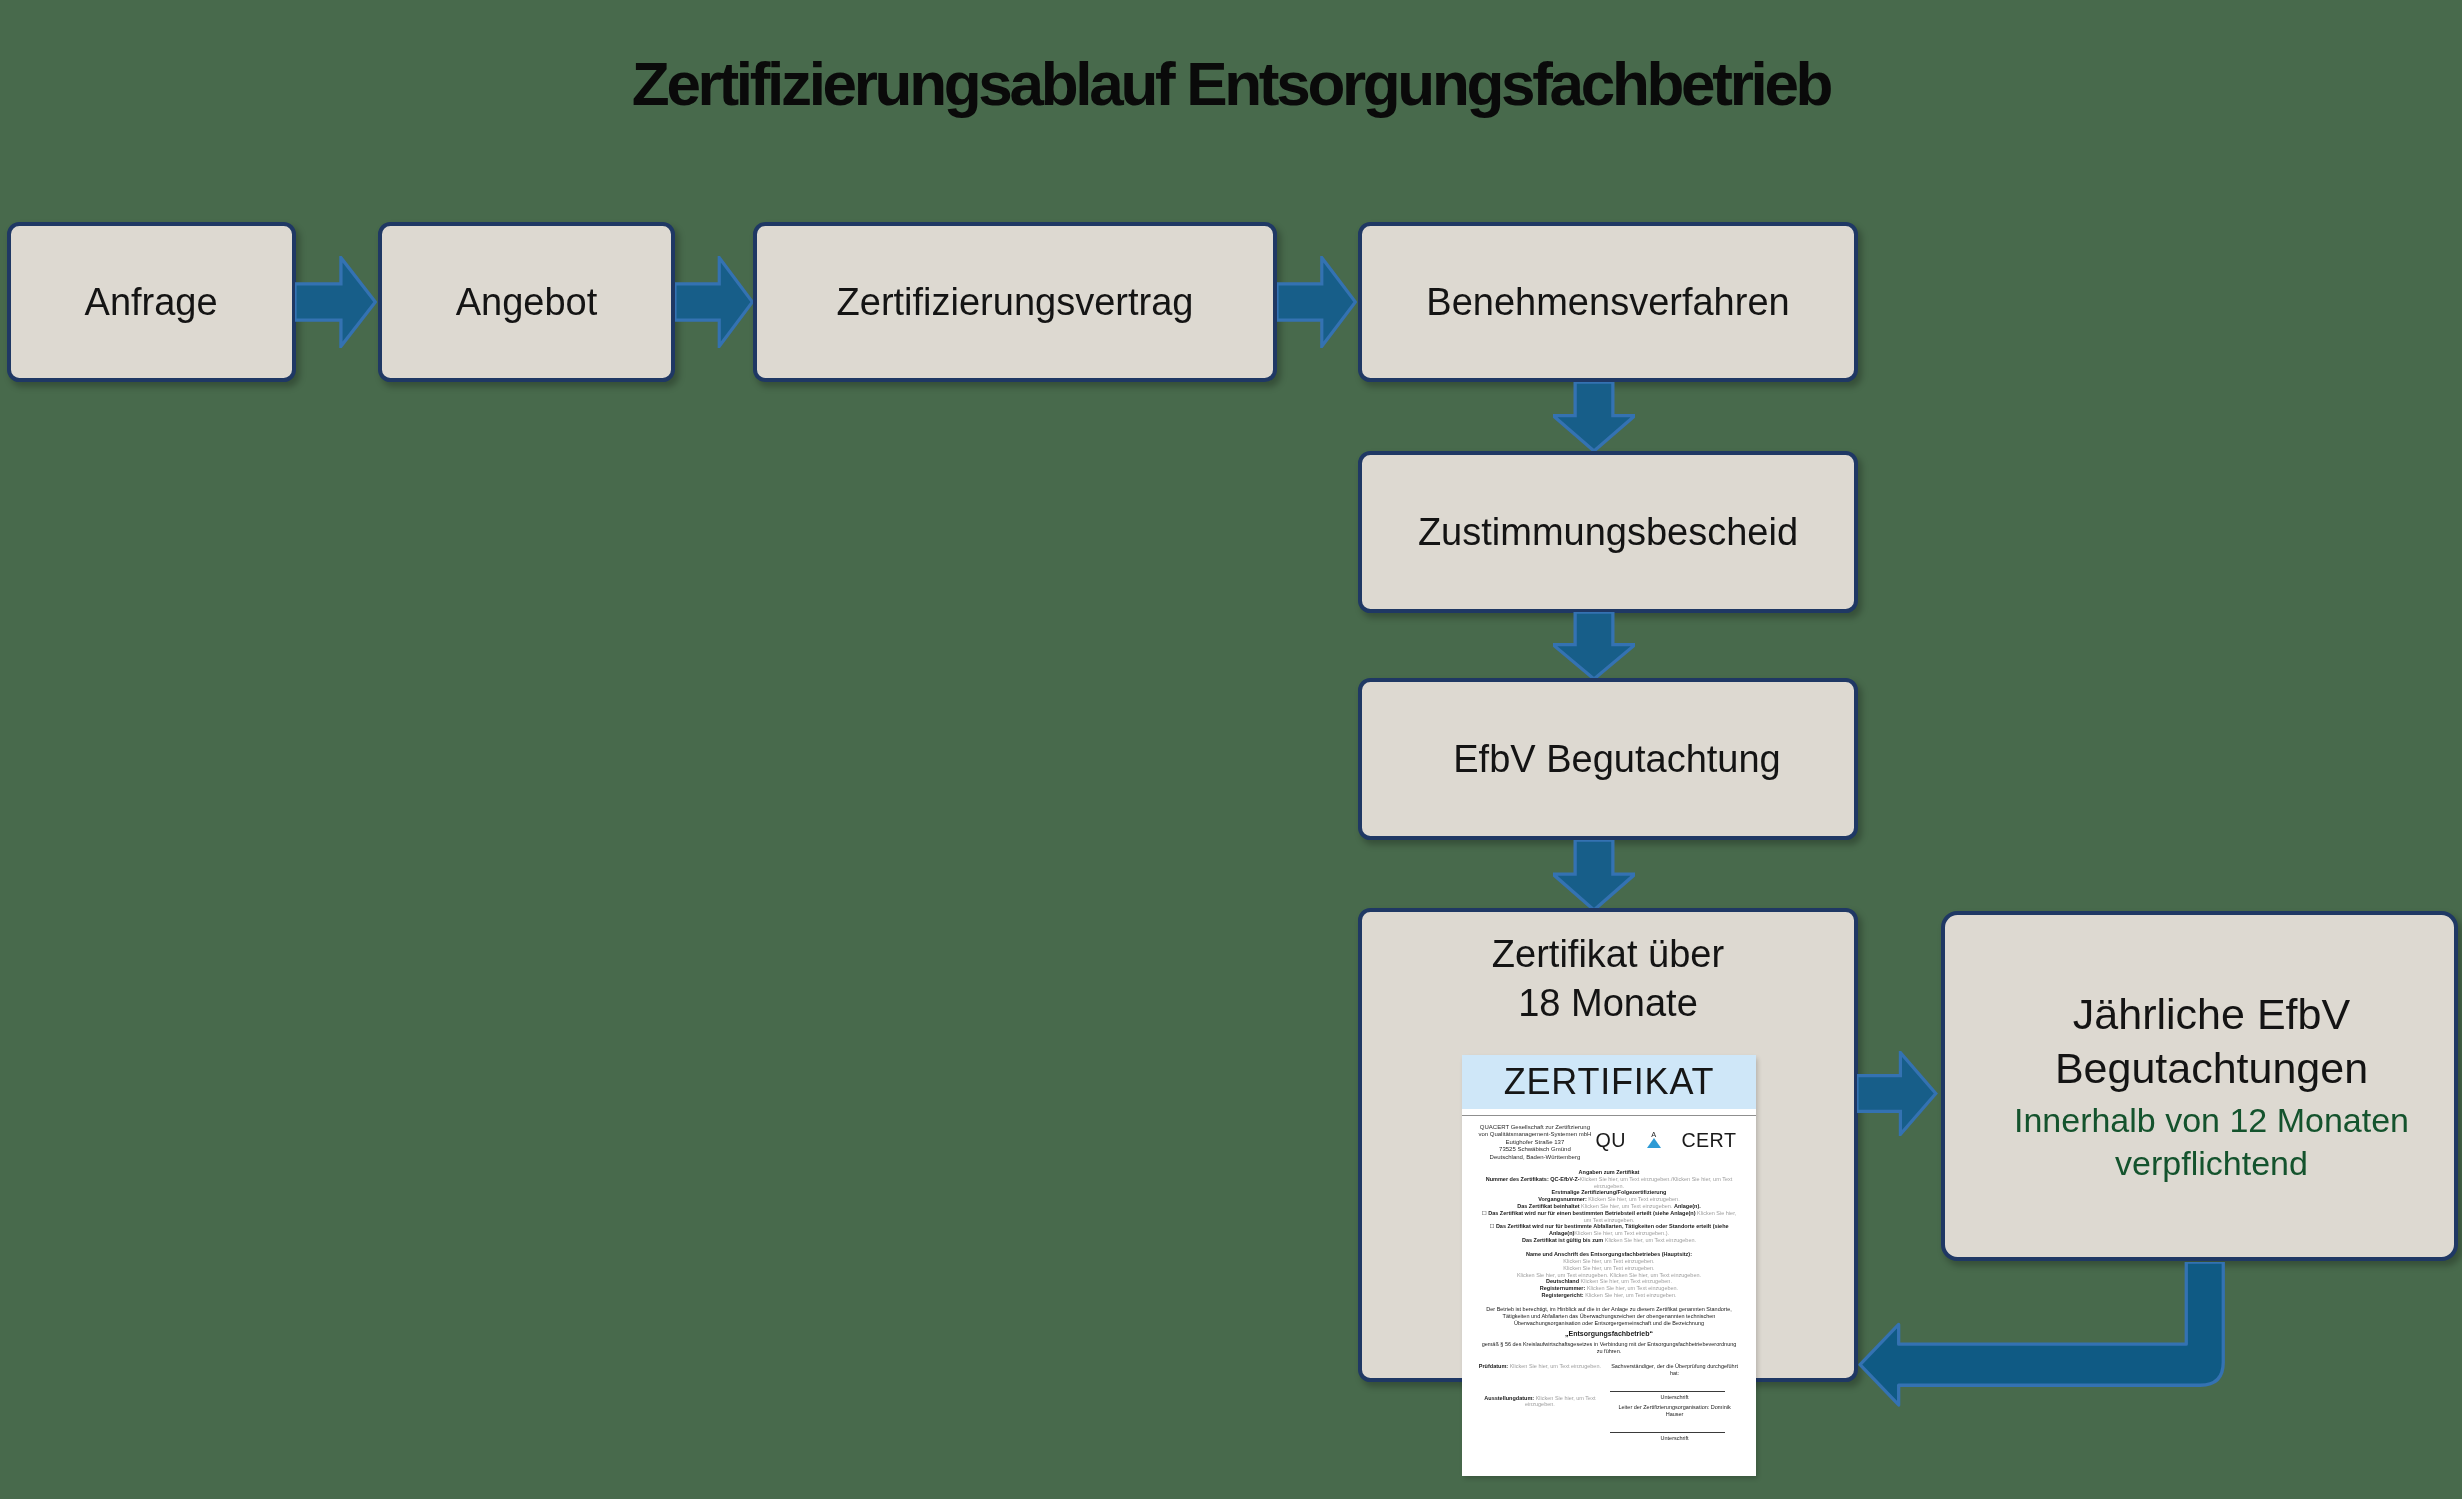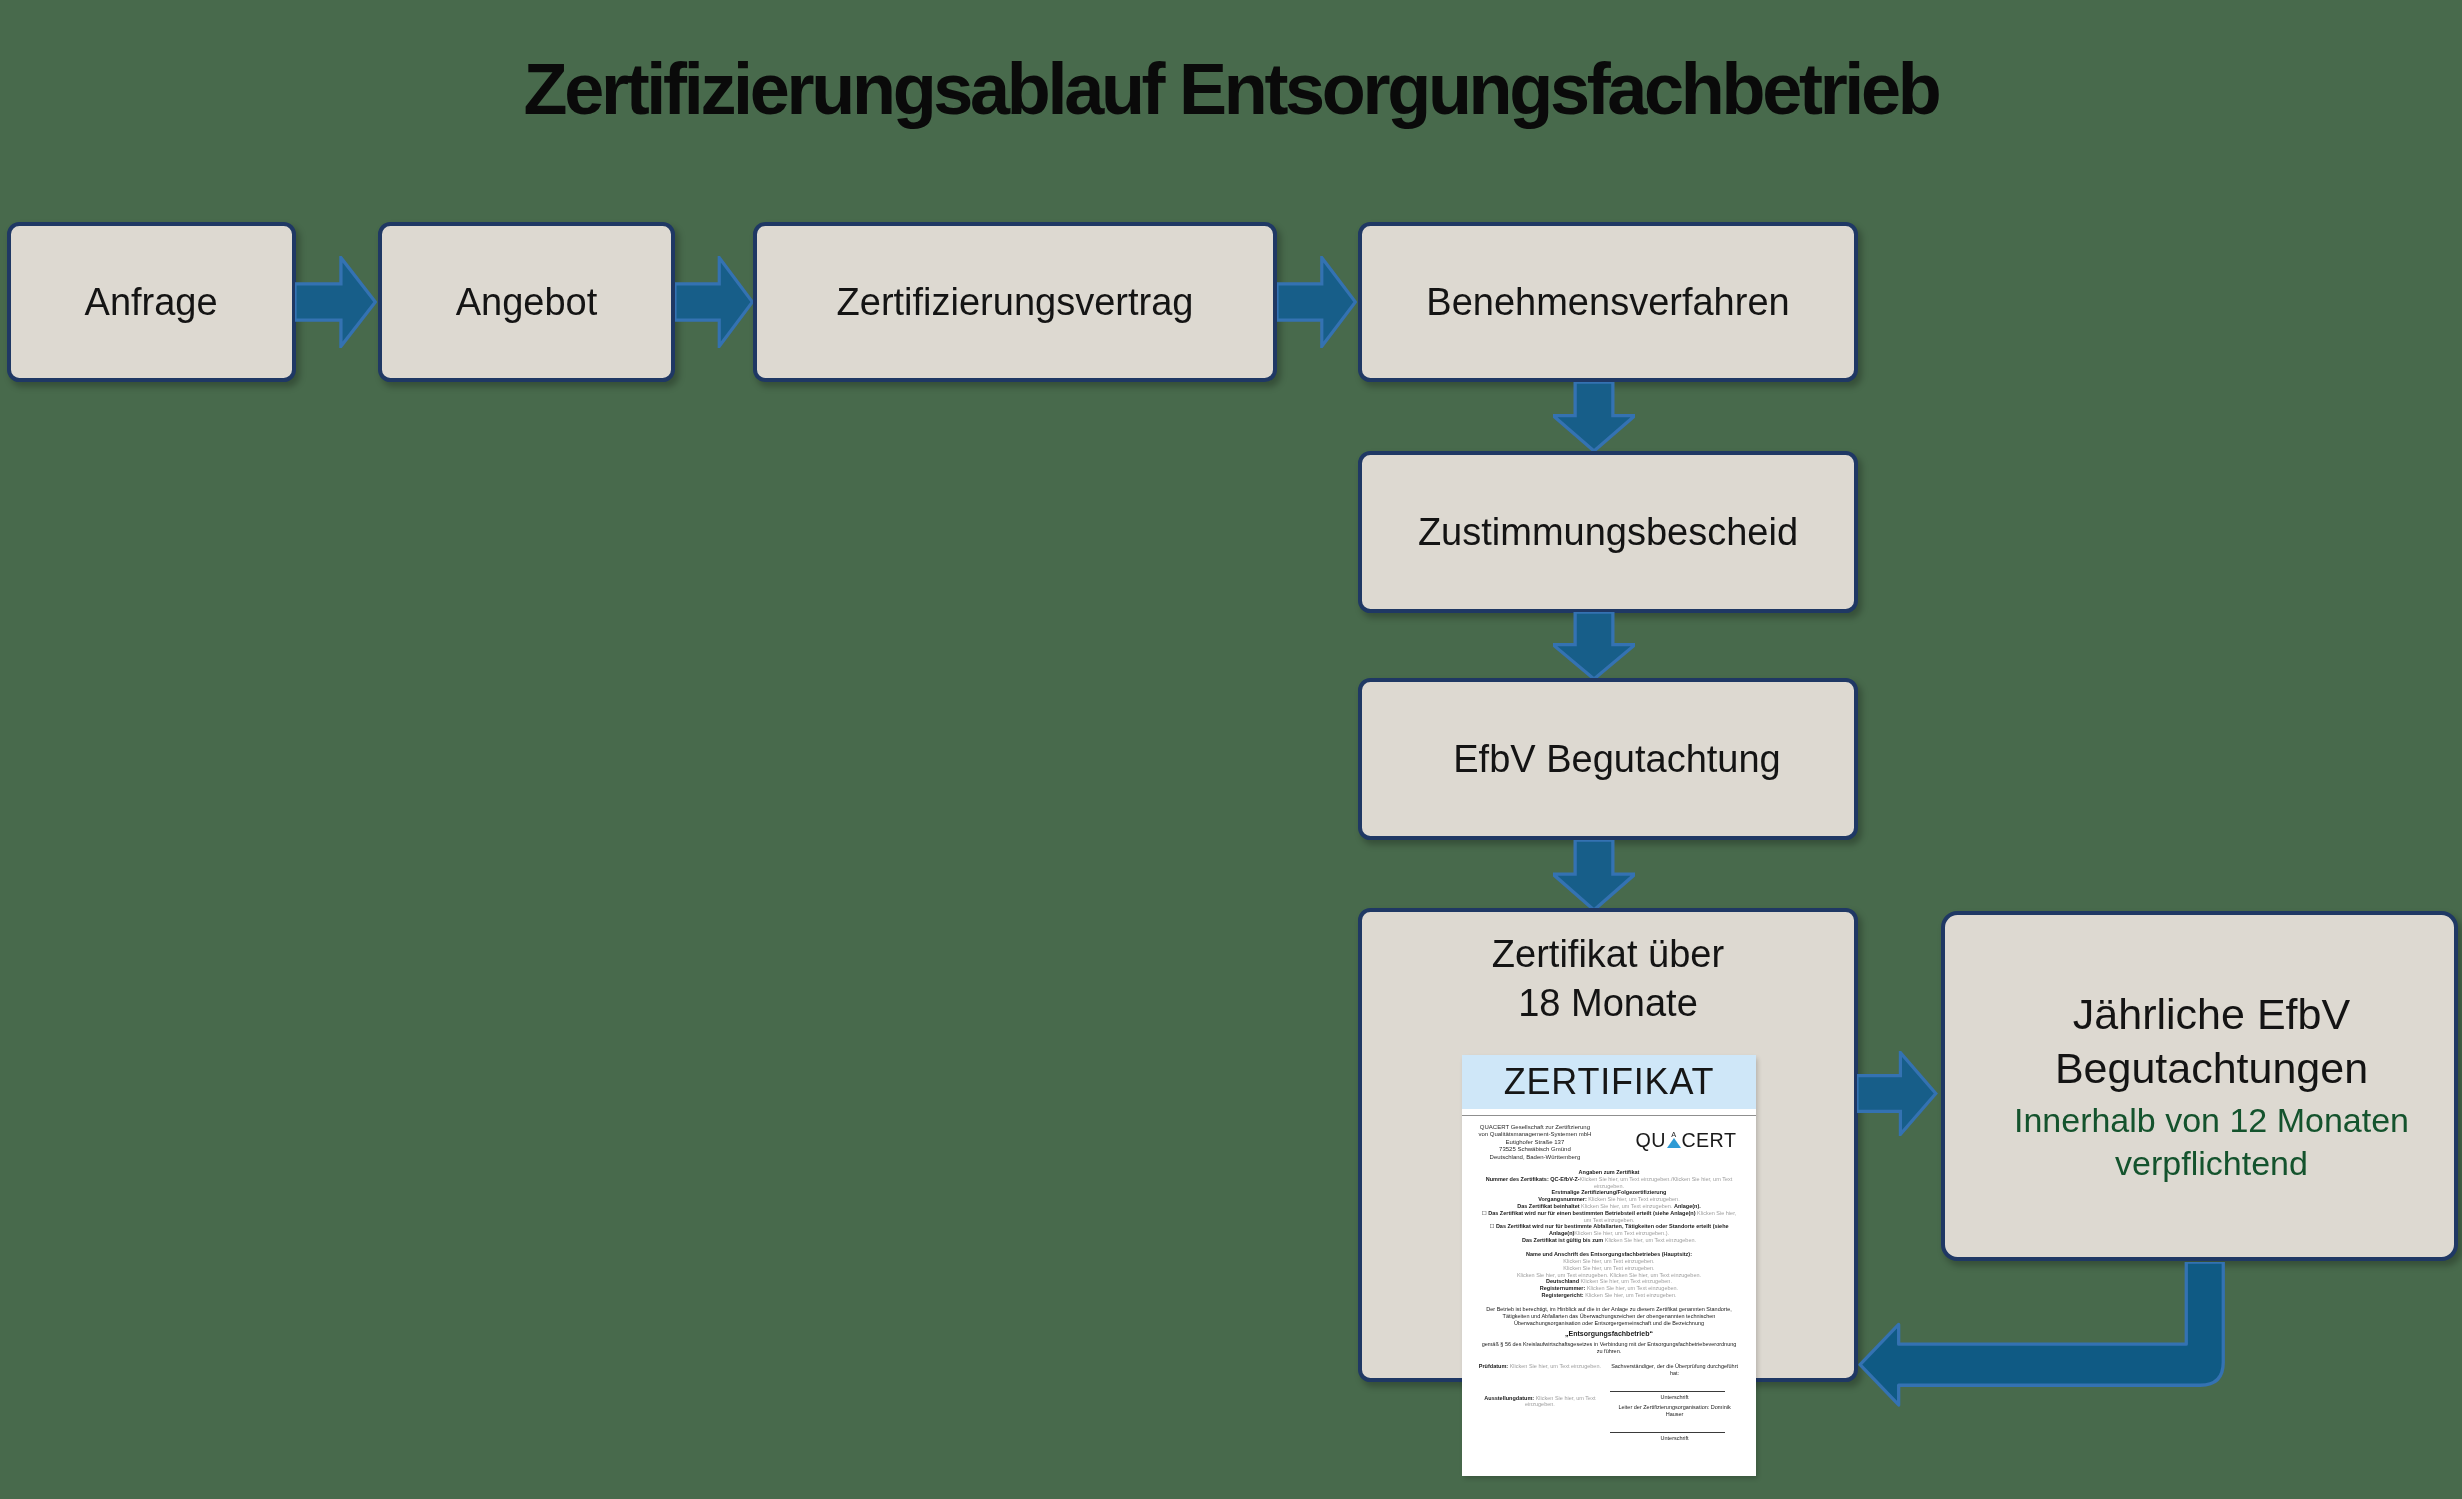--- a/index.html
+++ b/index.html
@@ -18,21 +18,21 @@
   body{
     background:var(--background);
     font-family:"Liberation Sans","DejaVu Sans",sans-serif;
     position:relative;
     overflow:hidden;
   }
   .canvas{position:absolute;inset:0;}
   .page-title{
     position:absolute;left:0;top:48px;width:2462px;
     text-align:center;
-    font-size:72px;font-weight:700;letter-spacing:-3.3px;
+    font-size:62px;font-weight:700;letter-spacing:-3.3px;
     color:#0a0a0a;
   }
   .node{
     position:absolute;
     background:var(--box_fill);
     border:4.1px solid var(--box_border);
     border-radius:12.3px;
     box-shadow:3.3px 4.9px 6.6px rgba(0,0,0,0.25);
     display:flex;align-items:center;justify-content:center;
     text-align:center;
@@ -59,21 +59,21 @@
   }
   .cert-band{
     height:54px;background:var(--cert_band);
     display:flex;align-items:center;justify-content:center;
     font-size:36px;font-weight:500;letter-spacing:0.8px;color:#161616;
   }
   .cert-divider{height:1.6px;background:var(--divider);margin-top:5.7px;}
   .cert-body{padding:7.4px 16.4px 0 16.4px;font-size:5.5px;line-height:6.8px;color:#1a1a1a;}
   .cert-top{display:flex;justify-content:space-between;align-items:flex-start;margin-bottom:7.4px;}
   .cert-address{font-size:6px;line-height:7.6px;color:#2b2b2b;}
-  .cert-logo{display:flex;align-items:flex-end;margin-top:8.2px;margin-right:3.3px;color:#1a1a1a;}
+  .cert-logo{display:flex;align-items:flex-end;margin-top:8.2px;margin-right:3.3px;color:#1a1a1a;gap:20px;}
   .cert-logo .lg{font-size:19.7px;line-height:16.4px;letter-spacing:0.4px;font-weight:500;}
   .tri-wrap{display:inline-flex;flex-direction:column;align-items:center;margin:0 0.8px;}
   .tri-a{font-size:7.4px;line-height:6.6px;font-weight:500;}
   .tri{width:0;height:0;border-left:7.4px solid transparent;border-right:7.4px solid transparent;border-bottom:10.7px solid var(--triangle);}
   .cl{min-height:6.8px;}
   .cl.center{text-align:center;font-size:7px;line-height:8.2px;}
   .b{font-weight:bold;color:#1a1a1a;}
   .n{color:#1a1a1a;}
   .g{color:#9d9d9d;}
   .cert-footer{display:flex;margin-top:8.2px;}

